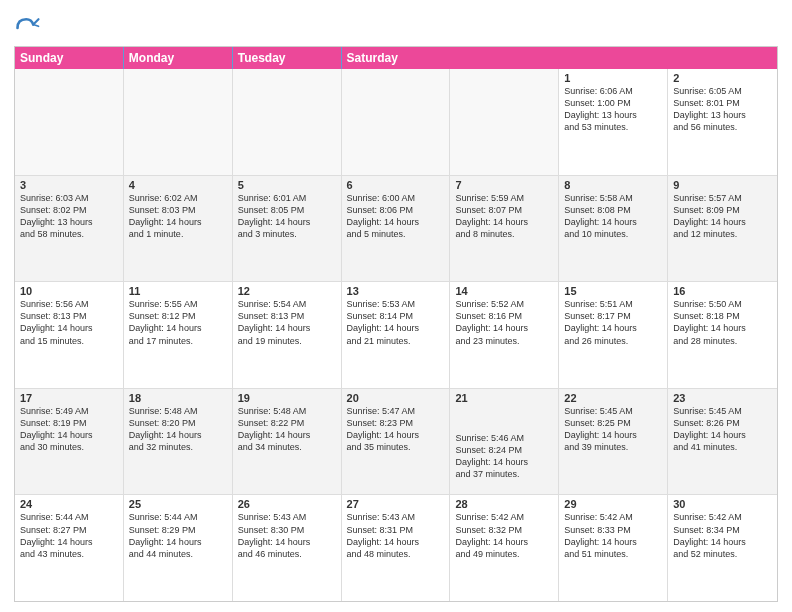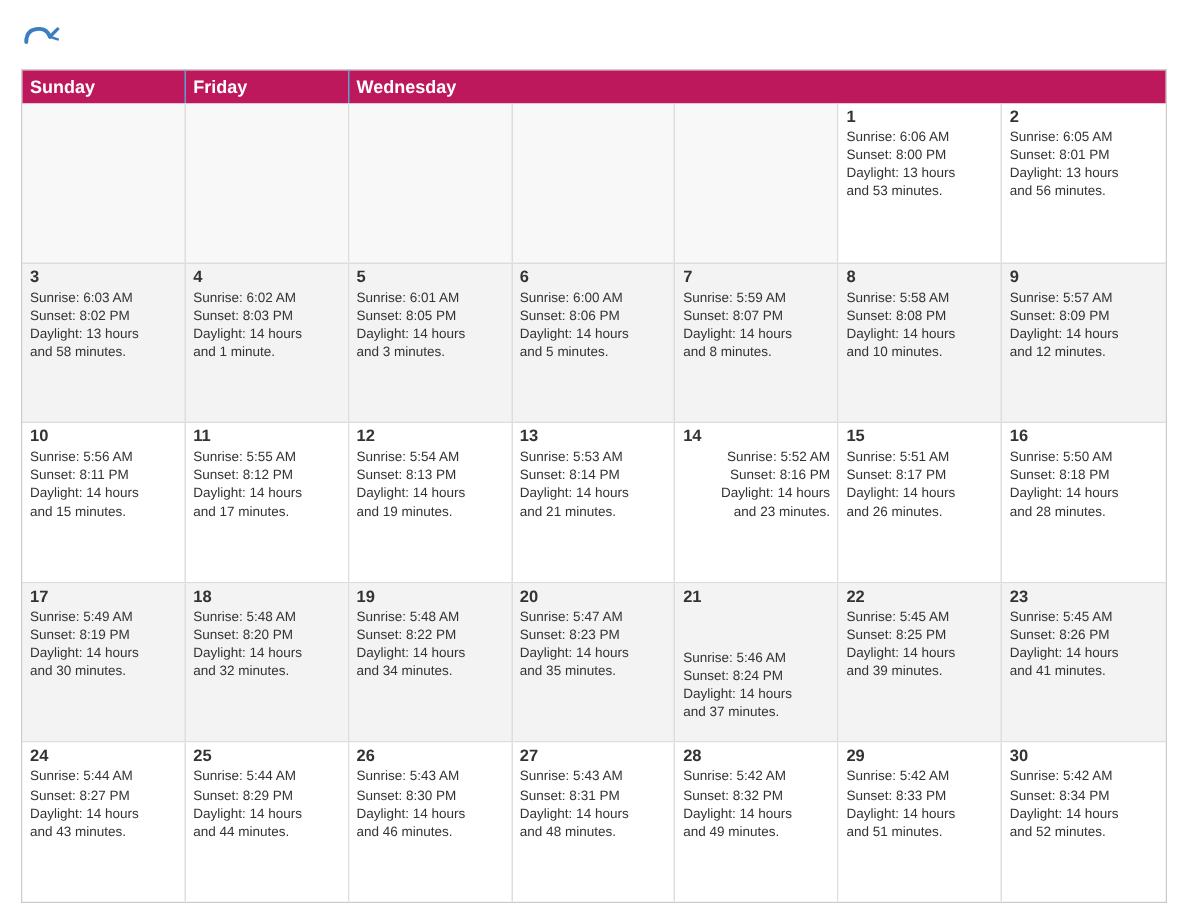--- a/index.html
+++ b/index.html
@@ -56,21 +56,21 @@
     }
     .calendar {
       flex: 1;
       display: flex;
       flex-direction: column;
       border: 1px solid #ccc;
     }
     .cal-header {
       display: grid;
       grid-template-columns: repeat(7, 1fr);
-      background: #be185d;
+      background: #ec4899;
     }
     .cal-header-cell {
       color: #fff;
       font-size: 12px;
       font-weight: bold;
       padding: 4px 5px;
       border-right: 1px solid #5a9fd4;
       text-align: left;
     }
     .cal-header-cell:last-child { border-right: none; }
@@ -129,34 +129,35 @@
     </div>
     <div class="title-block">
       <div class="month-title"></div>
       <div class="location"></div>
     </div>
   </div>
 
   <div class="calendar">
     <div class="cal-header">
     <div class="cal-header-cell">Sunday</div>
-        <div class="cal-header-cell">Friday</div>
-        <div class="cal-header-cell">Wednesday</div>
+        <div class="cal-header-cell">Monday</div>
+        <div class="cal-header-cell">Tuesday</div>
+        <div class="cal-header-cell">Saturday</div>
       </div>
     <div class="cal-body">
     <div class="cal-row">
           <div class="cal-cell empty"></div>
           <div class="cal-cell empty"></div>
           <div class="cal-cell empty"></div>
           <div class="cal-cell empty"></div>
           <div class="cal-cell empty"></div>
           <div class="cal-cell">
             <span class="day-num">1</span>
             <div class="cell-text" style="white-space: pre-line;">Sunrise: 6:06 AM
-Sunset: 8:00 PM
+Sunset: 1:00 PM
 Daylight: 13 hours
 and 53 minutes.</div>
           </div>
           <div class="cal-cell">
             <span class="day-num">2</span>
             <div class="cell-text" style="white-space: pre-line;">Sunrise: 6:05 AM
 Sunset: 8:01 PM
 Daylight: 13 hours
 and 56 minutes.</div>
           </div>
@@ -209,21 +210,21 @@
             <div class="cell-text" style="white-space: pre-line;">Sunrise: 5:57 AM
 Sunset: 8:09 PM
 Daylight: 14 hours
 and 12 minutes.</div>
           </div>
         </div>
         <div class="cal-row">
           <div class="cal-cell">
             <span class="day-num">10</span>
             <div class="cell-text" style="white-space: pre-line;">Sunrise: 5:56 AM
-Sunset: 8:11 PM
+Sunset: 8:13 PM
 Daylight: 14 hours
 and 15 minutes.</div>
           </div>
           <div class="cal-cell">
             <span class="day-num">11</span>
             <div class="cell-text" style="white-space: pre-line;">Sunrise: 5:55 AM
 Sunset: 8:12 PM
 Daylight: 14 hours
 and 17 minutes.</div>
           </div>
@@ -236,21 +237,21 @@
           </div>
           <div class="cal-cell">
             <span class="day-num">13</span>
             <div class="cell-text" style="white-space: pre-line;">Sunrise: 5:53 AM
 Sunset: 8:14 PM
 Daylight: 14 hours
 and 21 minutes.</div>
           </div>
           <div class="cal-cell">
             <span class="day-num">14</span>
-            <div class="cell-text" style="white-space: pre-line; text-align: right;">Sunrise: 5:52 AM
+            <div class="cell-text" style="white-space: pre-line;">Sunrise: 5:52 AM
 Sunset: 8:16 PM
 Daylight: 14 hours
 and 23 minutes.</div>
           </div>
           <div class="cal-cell">
             <span class="day-num">15</span>
             <div class="cell-text" style="white-space: pre-line;">Sunrise: 5:51 AM
 Sunset: 8:17 PM
 Daylight: 14 hours
 and 26 minutes.</div>

